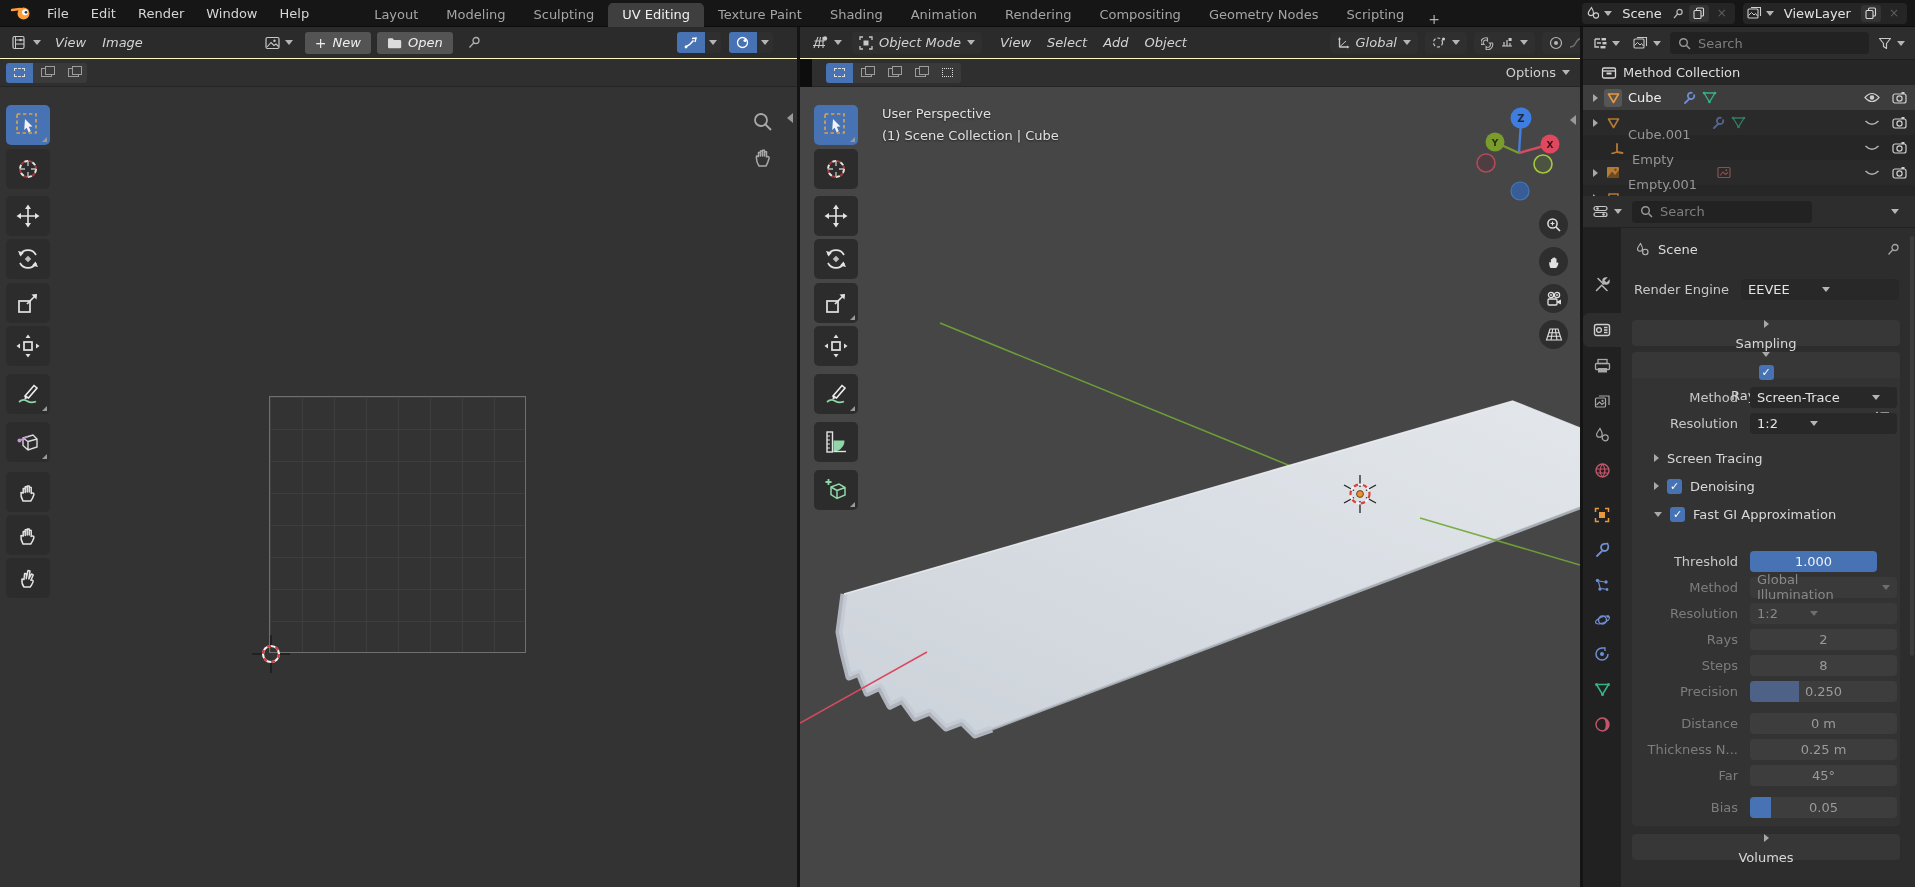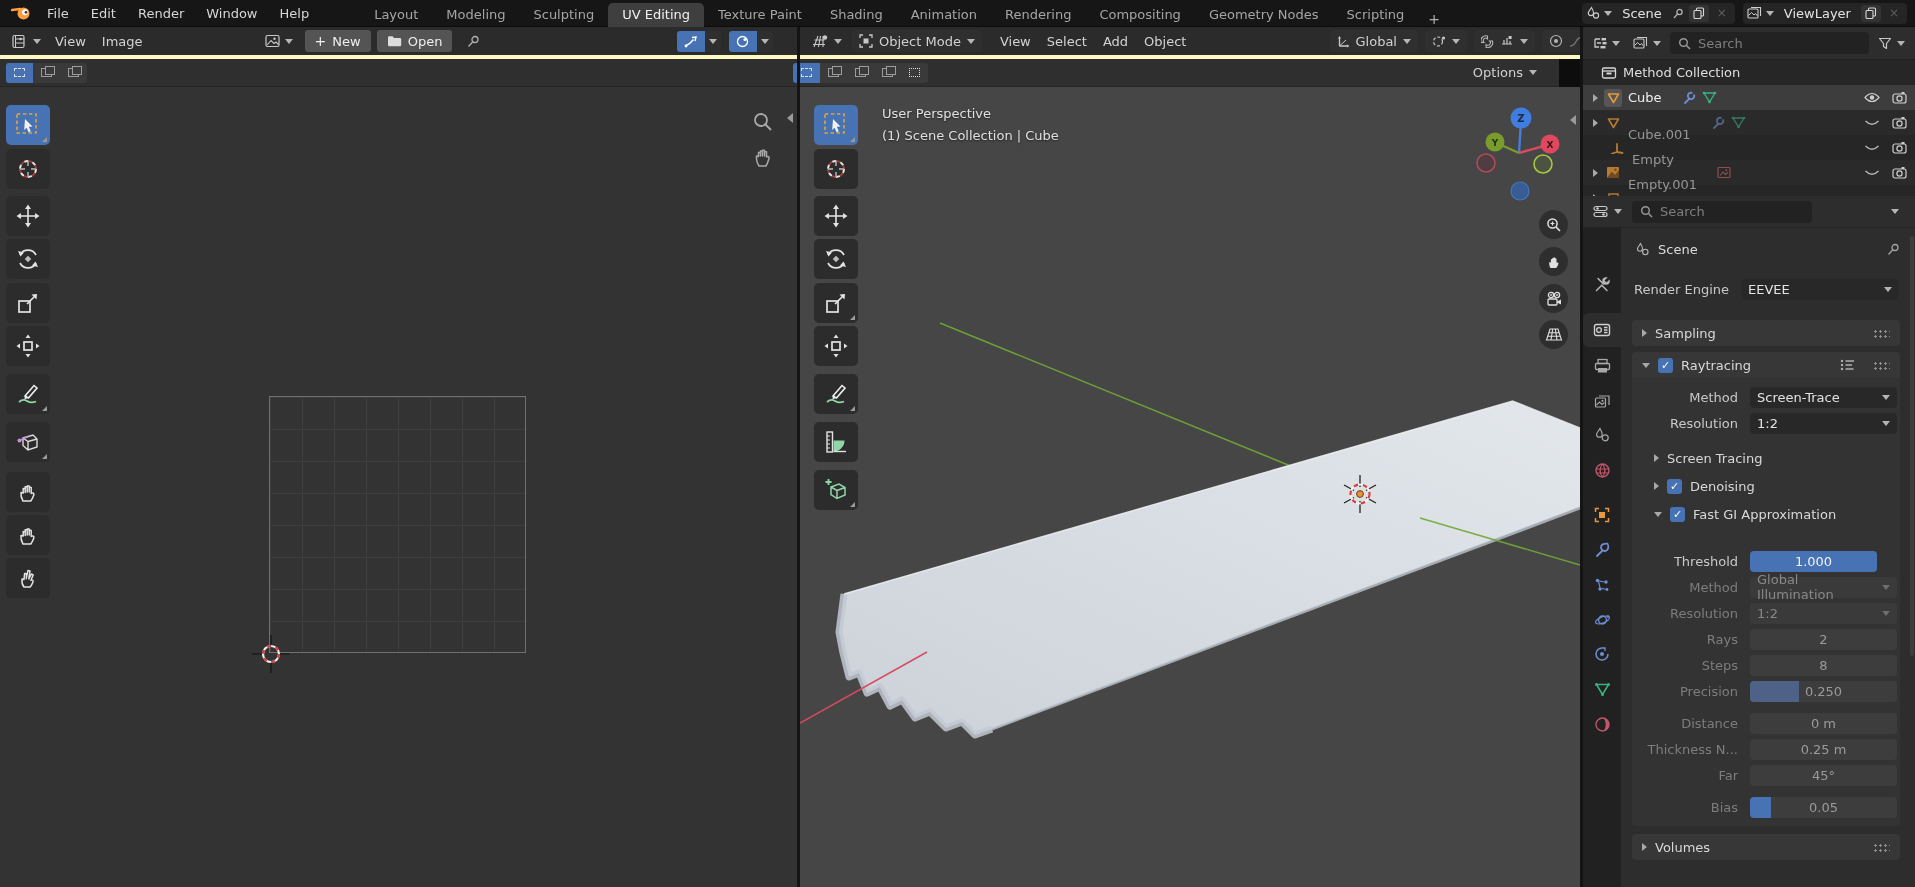--- a/index.html
+++ b/index.html
@@ -26,37 +26,37 @@
   .tab { padding:4px 14px 5px; color:#a5a5a5; border-radius:5px 5px 0 0; }
   .tab.active { background:#3f3f3f; color:#f0f0f0; }
   .tab-add { color:#b0b0b0; padding:0 10px; font-size:14px; }
   .id-widget { display:flex; align-items:center; background:#252525; border-radius:4px;
                height:21px; margin-left:8px; padding:0 4px; gap:4px; }
   .id-widget .txt { color:#e2e2e2; padding:0 6px; }
   .seg { background:#333; border-radius:3px; height:17px; width:20px; display:flex; align-items:center; justify-content:center; }
   .dimx { color:#5f5f5f; font-size:12px; padding:0 4px; }
 
   
-  .ed-header { background:#2b2b2b; display:flex; align-items:center; border-bottom:4px solid #fef9c3; }
+  .ed-header { background:#2b2b2b; display:flex; align-items:center; border-bottom:1px solid #fef9c3;font-style:italic; }
   #uv-header { left:0; top:27px; width:797px; height:32px; padding:0 6px; }
   #vp-header { left:800px; top:27px; width:865px; height:32px; padding:0 6px; }
   .hbtn { display:flex; align-items:center; gap:5px; padding:3px 6px; border-radius:4px; }
   .hmenu { padding:4px 8px; color:#d3d3d3; }
   .pushbtn { background:#545454; color:#eee; border-radius:3px; height:22px;
              display:flex; align-items:center; gap:6px; padding:0 10px; margin-left:6px; }
   .darkdd { background:#2f2f2f; border-radius:4px; height:22px; display:flex; align-items:center; gap:6px; padding:0 7px; }
   .blue-toggle { background:#4772b3; border-radius:3px 0 0 3px; width:28px; height:21px;
                  display:flex; align-items:center; justify-content:center; }
   .toggle-chev { background:#2f2f2f; border-radius:0 3px 3px 0; width:16px; height:21px;
                  display:flex; align-items:center; justify-content:center; }
 
   
   .strip { background:#2f2f2f; border-bottom:1px solid #252525; display:flex; align-items:center; }
   #uv-strip { left:0; top:59px; width:797px; height:28px; padding:0 6px; }
-  #vp-strip { left:779px; top:59px; width:780px; height:28px; padding:0 14px; }
+  #vp-strip { left:812px; top:59px; width:780px; height:28px; padding:0 14px; }
   .mode-btn { width:27px; height:20px; background:#3a3a3a; display:flex; align-items:center; justify-content:center; }
   .mode-btn:first-child { border-radius:3px 0 0 3px; }
   .mode-btn.last { border-radius:0 3px 3px 0; }
   .mode-btn.active { background:#4772b3; }
   .msq { width:11px; height:9px; border:1px dashed #ddd; }
   .msq2 { width:11px; height:9px; border:1px solid #9c9c9c; position:relative; }
   .msq2:after { content:""; position:absolute; left:3px; top:-3px; width:8px; height:7px; border:1px solid #9c9c9c; background:#3a3a3a; }
 
   
   #uv-canvas { left:0; top:87px; width:797px; height:800px; background:#333333; overflow:hidden; }
@@ -102,28 +102,28 @@
                      border-bottom:1px solid #222; }
   #prop-tabs { position:absolute; left:0; top:32px; width:38px; height:659px; background:#212121; }
   .ptab { position:absolute; left:0; width:38px; height:34px; display:flex; align-items:center; justify-content:center; }
   .ptab.active { background:#2d2d2d; border-radius:6px 0 0 6px; }
   #prop-main { position:absolute; left:38px; top:32px; width:294px; height:659px; padding:8px 6px 0 2px; }
   .crumb { display:flex; align-items:center; gap:8px; padding:2px 8px 0 12px; height:24px; }
   .prow { display:flex; align-items:center; height:22px; margin-top:4px; }
   .prow .lbl { width:118px; text-align:right; padding-right:12px; color:#c8c8c8; flex:none; }
   .prow .lbl.dis { color:#7d7d7d; }
   .wid { height:21px; border-radius:4px; display:flex; align-items:center; }
-  .dd { background:#282828; color:#e3e3e3; justify-content:space-between; padding:0 7px;gap:32px; }
+  .dd { background:#282828; color:#e3e3e3; justify-content:flex-start; padding:0 7px;gap:32px; }
   .dd.dis { background:#3a3a3a; color:#888888; }
   .numf { background:#3d3d3d; color:#9b9b9b; justify-content:center; position:relative; overflow:hidden; }
   .numf .fill { position:absolute; left:0; top:0; bottom:0; }
   .numf span { position:relative; }
   .slider-full { background:#4772b3; color:#f2f2f2; justify-content:center; }
   .panel-hd { background:#373737; border-radius:4px; height:26px; display:flex; align-items:center;
-              gap:8px; padding:0 10px; margin:6px 9px 0 9px; color:#d8d8d8; }
+              gap:8px; padding:0 10px; margin:6px 9px 0 9px; color:#d8d8d8;flex-direction:column; }
   .panel-body { background:#333333; border-radius:0 0 4px 4px; margin:0 9px; padding:4px 0 8px; }
   .panel-hd.attached { border-radius:4px 4px 0 0; }
   .grip { width:17px; height:9px; margin-left:auto;
           background-image:radial-gradient(#8d8d8d 1px, transparent 1.4px); background-size:5px 5px; }
   .checkbox { width:15px; height:15px; background:#4772b3; border-radius:3px; color:#fff;
               font-size:11px; display:flex; align-items:center; justify-content:center; flex:none; }
   .subhd { display:flex; align-items:center; gap:8px; height:24px; padding-left:22px; color:#d8d8d8; margin-top:4px; }
   .scrollbar { position:absolute; right:1px; top:40px; width:4px; height:420px; background:#4a4a4a; border-radius:2px; opacity:.55; }
 </style>
 </head>

